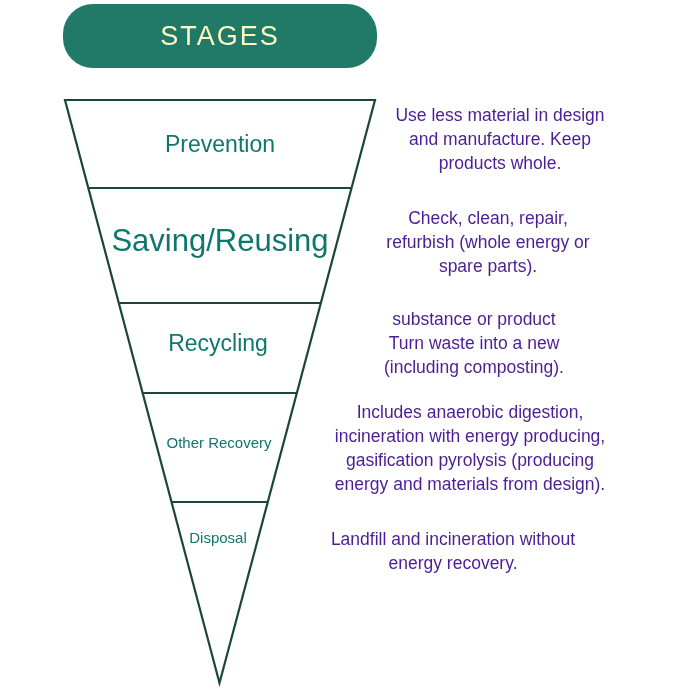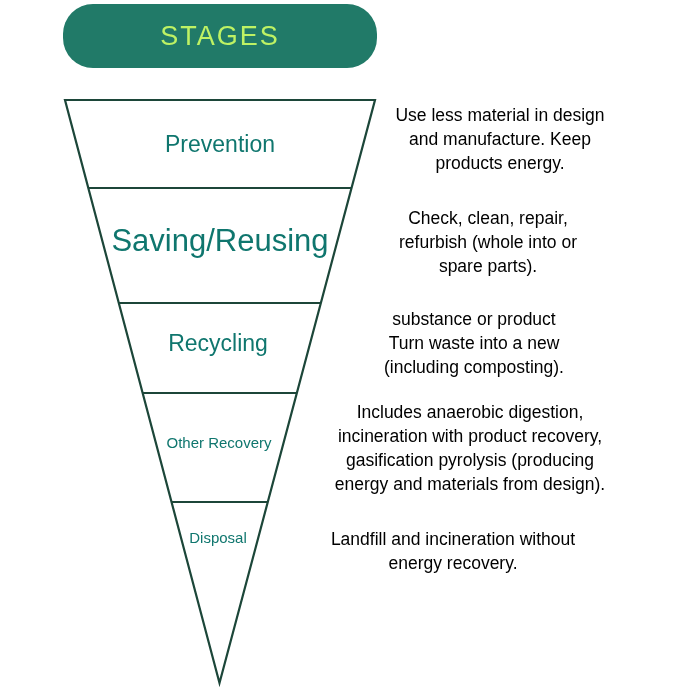--- a/index.html
+++ b/index.html
@@ -21,21 +21,21 @@
     top: 4px;
     width: 314px;
     height: 64px;
     background: #217a68;
     border-radius: 30px;
     display: flex;
     align-items: center;
     justify-content: center;
   }
   .pill span {
-    color: #bef264;
+    color: #fef9c3;
     font-size: 27px;
     letter-spacing: 2px;
     font-weight: 400;
   }
   .funnel-svg {
     position: absolute;
     left: 0;
     top: 0;
     width: 690px;
     height: 690px;
@@ -51,21 +51,21 @@
   .stage-2 { left: 220px; top: 241px; font-size: 31px; }
   .stage-3 { left: 218px; top: 343px; font-size: 23px; }
   .stage-4 {
     left: 219px; top: 442px; font-size: 15px;
     width: 110px; white-space: normal; line-height: 21px;
   }
   .stage-5 { left: 218px; top: 537px; font-size: 15px; }
   .desc {
     position: absolute;
     transform: translate(-50%, -50%);
-    color: #000000;
+    color: #4c1d95;
     font-size: 17.5px;
     line-height: 24px;
     text-align: center;
   }
   .desc div { white-space: nowrap; }
   .desc-1 { left: 500px; top: 139px; width: 260px; }
   .desc-2 { left: 488px; top: 242px; width: 250px; }
   .desc-3 { left: 474px; top: 343px; width: 240px; }
   .desc-4 { left: 470px; top: 448px; width: 350px; }
   .desc-5 { left: 453px; top: 551px; width: 320px; }
@@ -89,38 +89,38 @@
 
   <div class="stage-label stage-1">Prevention</div>
   <div class="stage-label stage-2">Saving/Reusing</div>
   <div class="stage-label stage-3">Recycling</div>
   <div class="stage-label stage-4">Other Recovery</div>
   <div class="stage-label stage-5">Disposal</div>
 
   <div class="desc desc-1">
     <div>Use less material in design</div>
     <div>and manufacture. Keep</div>
-    <div>products energy.</div>
+    <div>products whole.</div>
   </div>
 
   <div class="desc desc-2">
     <div>Check, clean, repair,</div>
-    <div>refurbish (whole into or</div>
+    <div>refurbish (whole energy or</div>
     <div>spare parts).</div>
   </div>
 
   <div class="desc desc-3">
     <div>substance or product</div>
     <div>Turn waste into a new</div>
     <div>(including composting).</div>
   </div>
 
   <div class="desc desc-4">
     <div>Includes anaerobic digestion,</div>
-    <div>incineration with product recovery,</div>
+    <div>incineration with energy producing,</div>
     <div>gasification pyrolysis (producing</div>
     <div>energy and materials from design).</div>
   </div>
 
   <div class="desc desc-5">
     <div>Landfill and incineration without</div>
     <div>energy recovery.</div>
   </div>
 
 </div>

